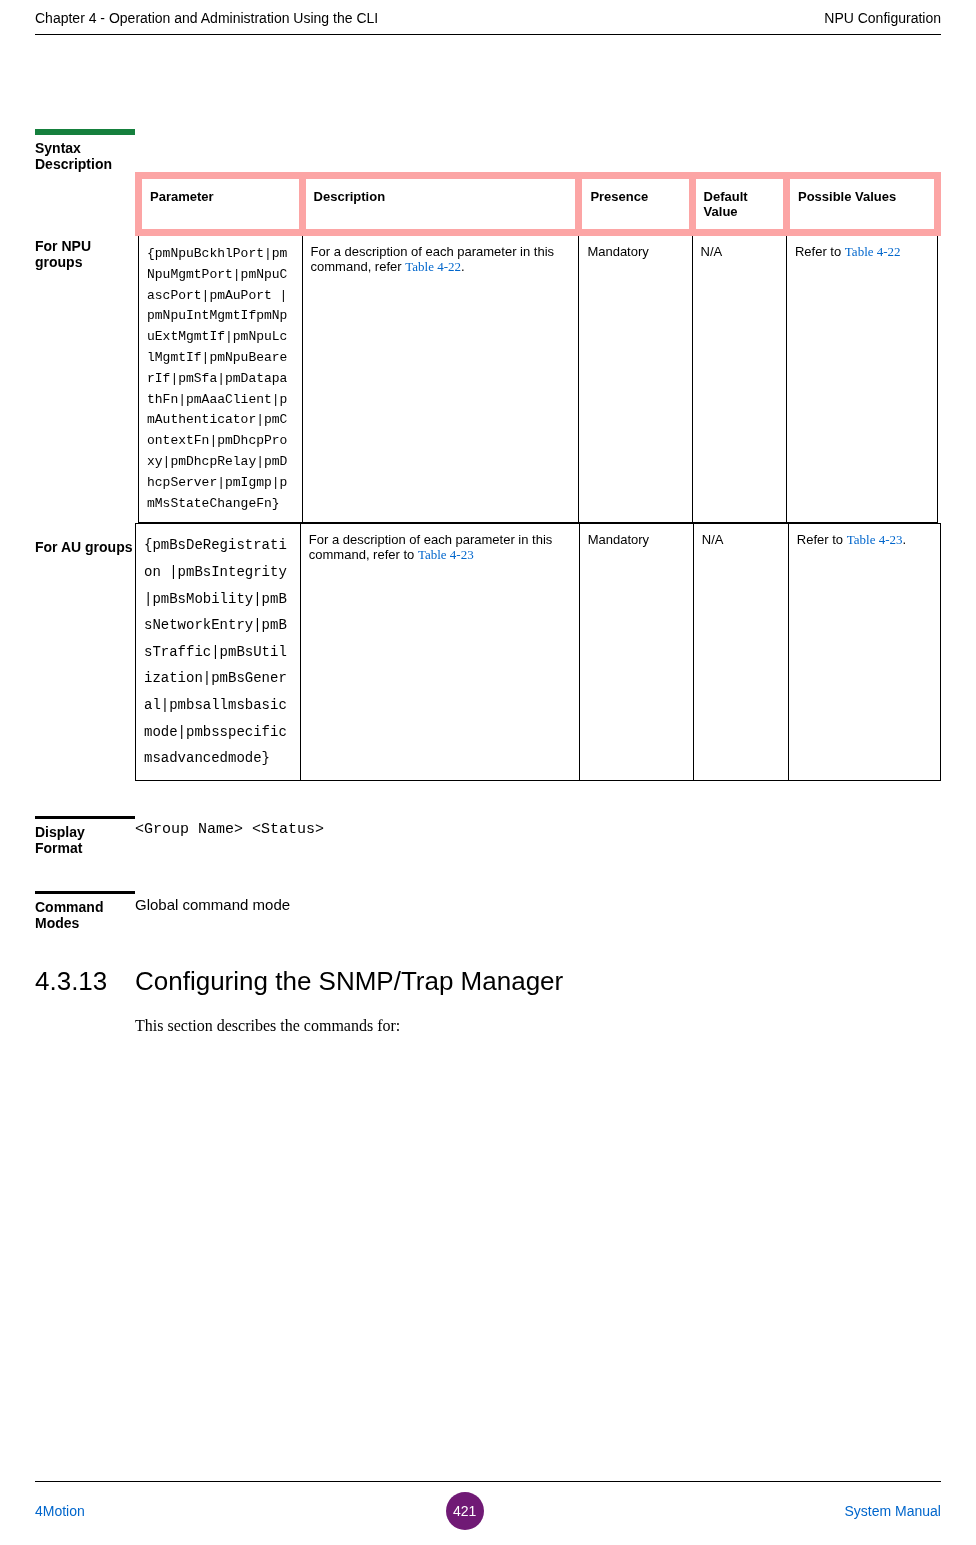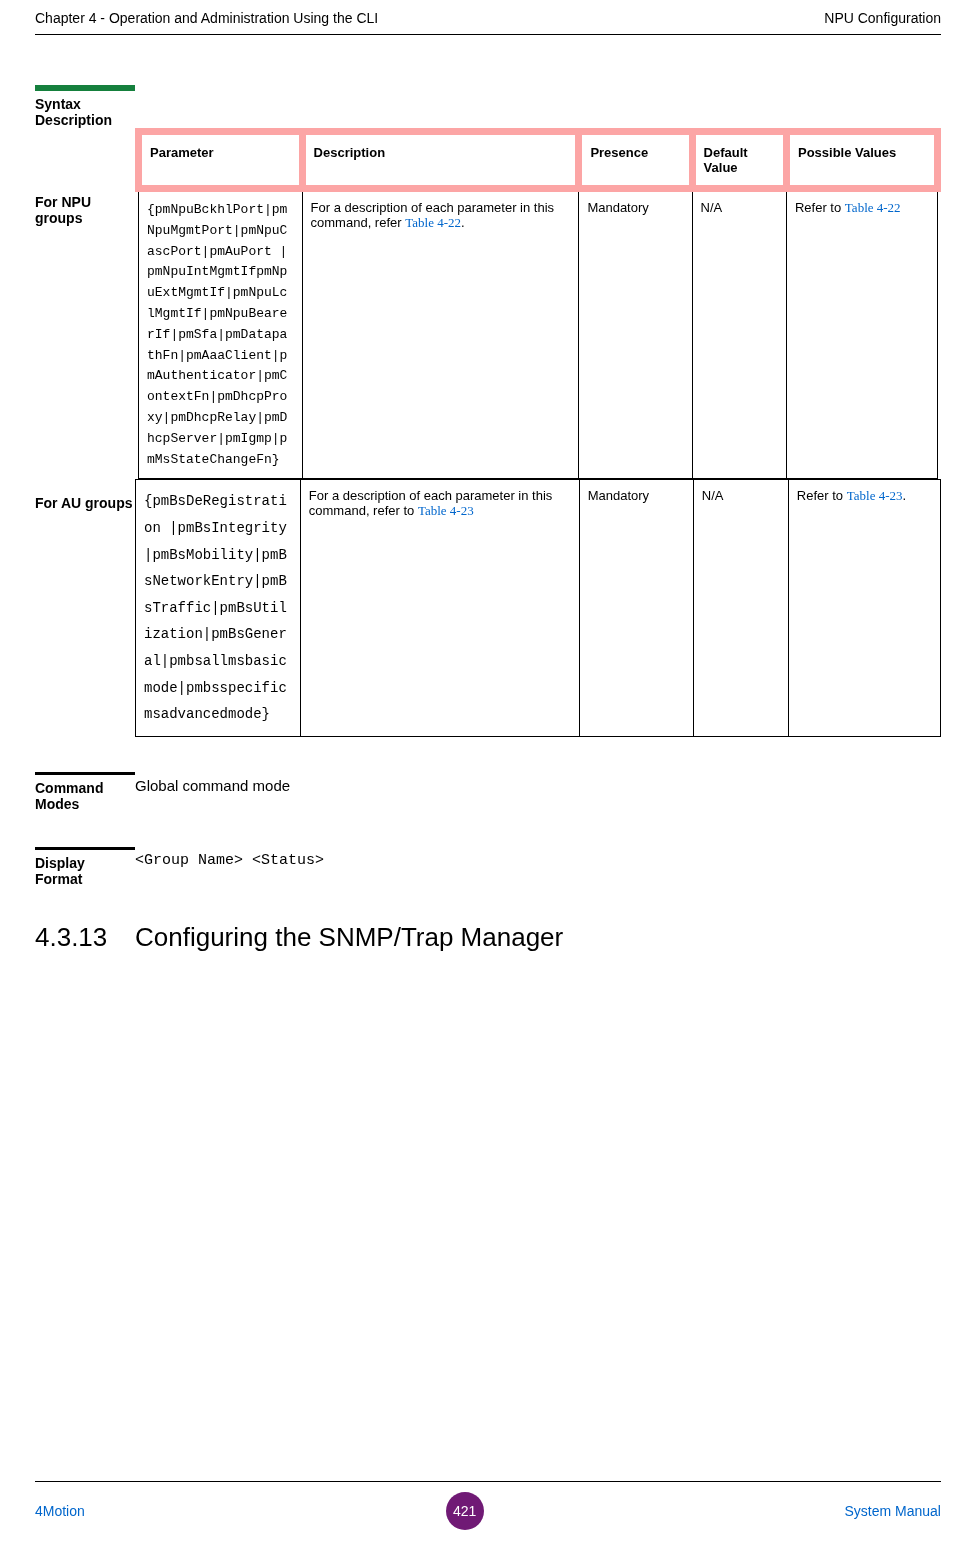--- a/index.html
+++ b/index.html
@@ -16,20 +16,21 @@
       width: 976px;
       height: 1545px;
       position: relative;
     }
     
     .page-container {
       padding: 10px 35px 0 35px;
       height: 100%;
       display: flex;
       flex-direction: column;
+      gap: 44px;
     }
     
     .header {
       display: flex;
       justify-content: space-between;
       font-size: 14px;
       color: #000;
       padding-bottom: 8px;
       border-bottom: 1px solid #000;
       margin-bottom: 50px;
@@ -282,34 +283,35 @@
               <td class="col-possible">
                 <span>Refer to </span><span class="link">Table 4-23</span><span>.</span>
               </td>
             </tr>
           </tbody>
         </table>
       </div>
     </div>
 
     <div class="single-line-section">
+      <div class="single-line-label">Display Format</div>
+      <div class="single-line-content display-format-content">&lt;Group Name&gt;   &lt;Status&gt;</div>
+    </div>
+
+    <div class="single-line-section">
       <div class="single-line-label">Command Modes</div>
       <div class="single-line-content">Global command mode</div>
-    </div>
-
-    <div class="single-line-section">
-      <div class="single-line-label">Display Format</div>
-      <div class="single-line-content display-format-content">&lt;Group Name&gt;   &lt;Status&gt;</div>
     </div>
 
     <div class="section-heading">
       <span class="section-number">4.3.13</span>
       <span>Configuring the SNMP/Trap Manager</span>
     </div>
 
+    <p class="body-text">This section describes the commands for:</p>
 
   </div>
 
   <div class="footer">
     <span class="footer-left">4Motion</span>
     <span class="footer-center">421</span>
     <span class="footer-right">System Manual</span>
   </div>
 </div>
 

